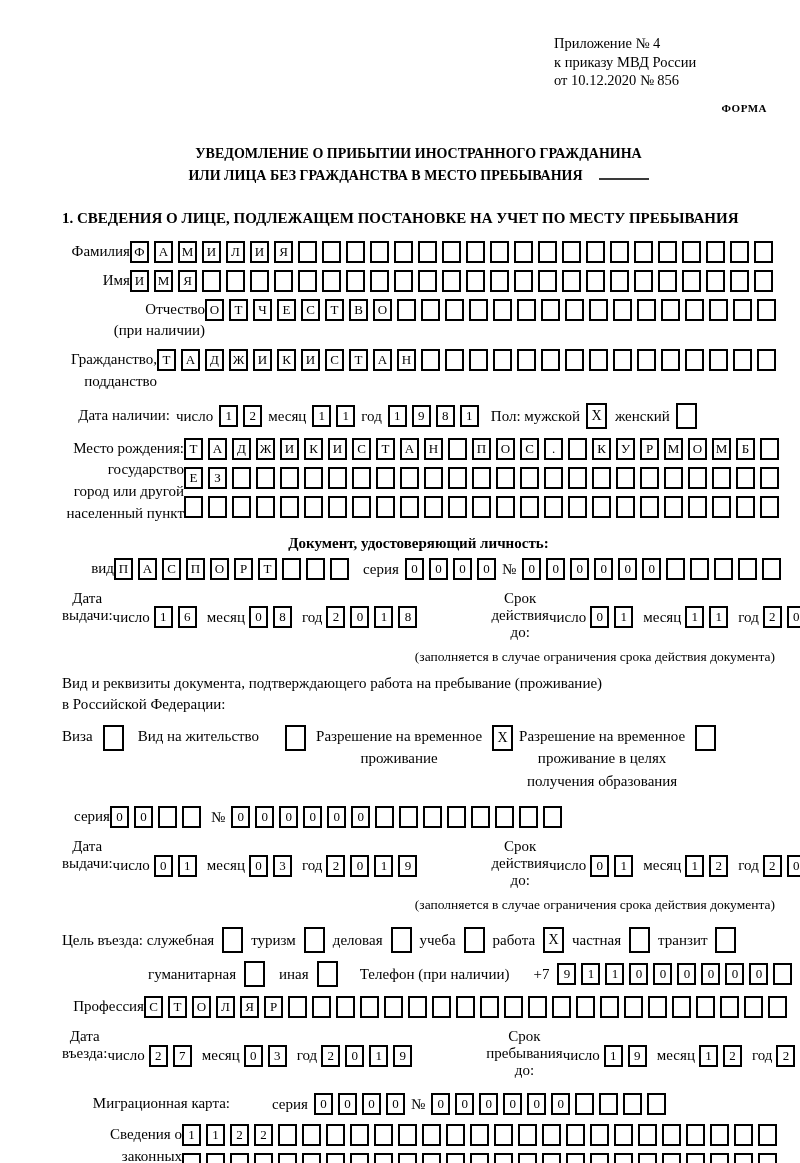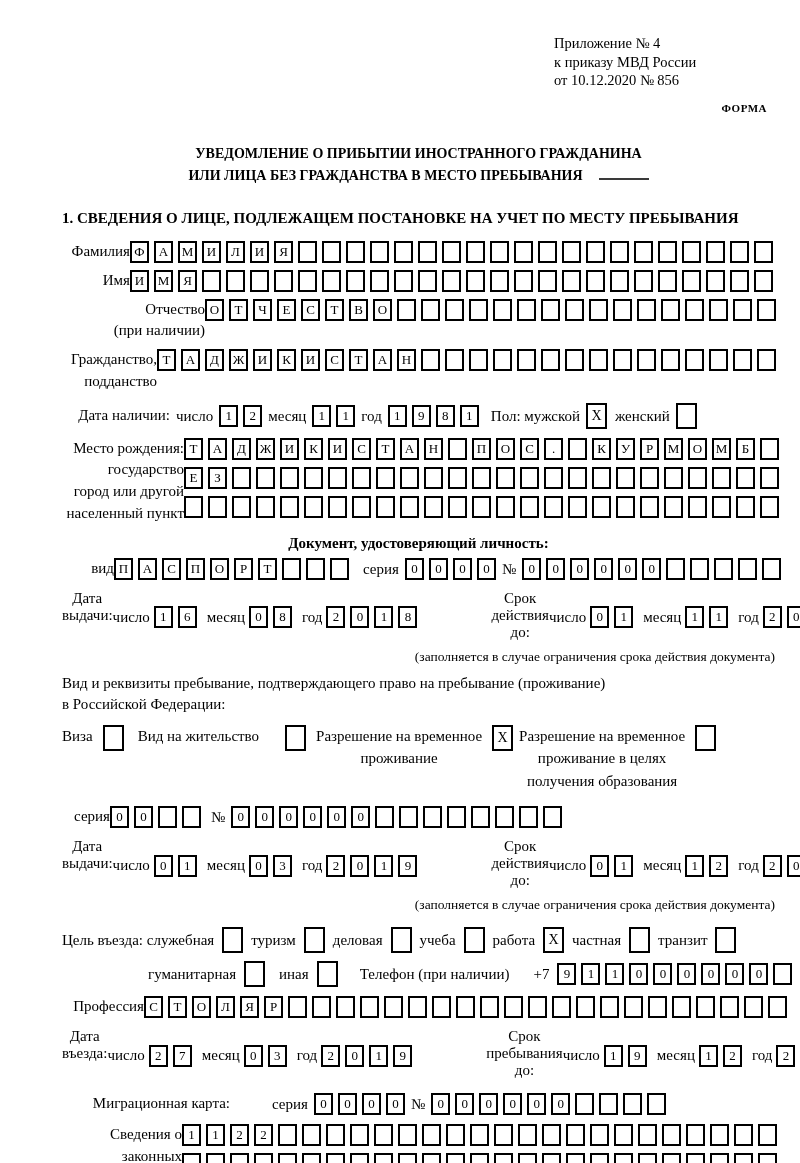--- a/index.html
+++ b/index.html
@@ -396,21 +396,21 @@
             <span class="cell">2</span>
             <span class="cell">0</span>
             <span class="cell">2</span>
             <span class="cell">5</span>
           </span>
       </div>
     </div>
   </div>
   <div class="note-r">(заполняется в случае ограничения срока действия документа)</div>
 
-  <div class="mt10">Вид и реквизиты пребывание, подтверждающего право на пребывание (проживание)</div>
+  <div class="mt10">Вид и реквизиты документа, подтверждающего работа на пребывание (проживание)</div>
   <div class="mt4">в Российской Федерации:</div>
 
   <div class="cb-row">
     <div class="cb-block">
       <span class="cb-label">Виза</span>
       <span class="cells cb">
           <span class="cell"></span>
         </span>
     </div>
     <div class="cb-block" style="margin-left:14px;">

